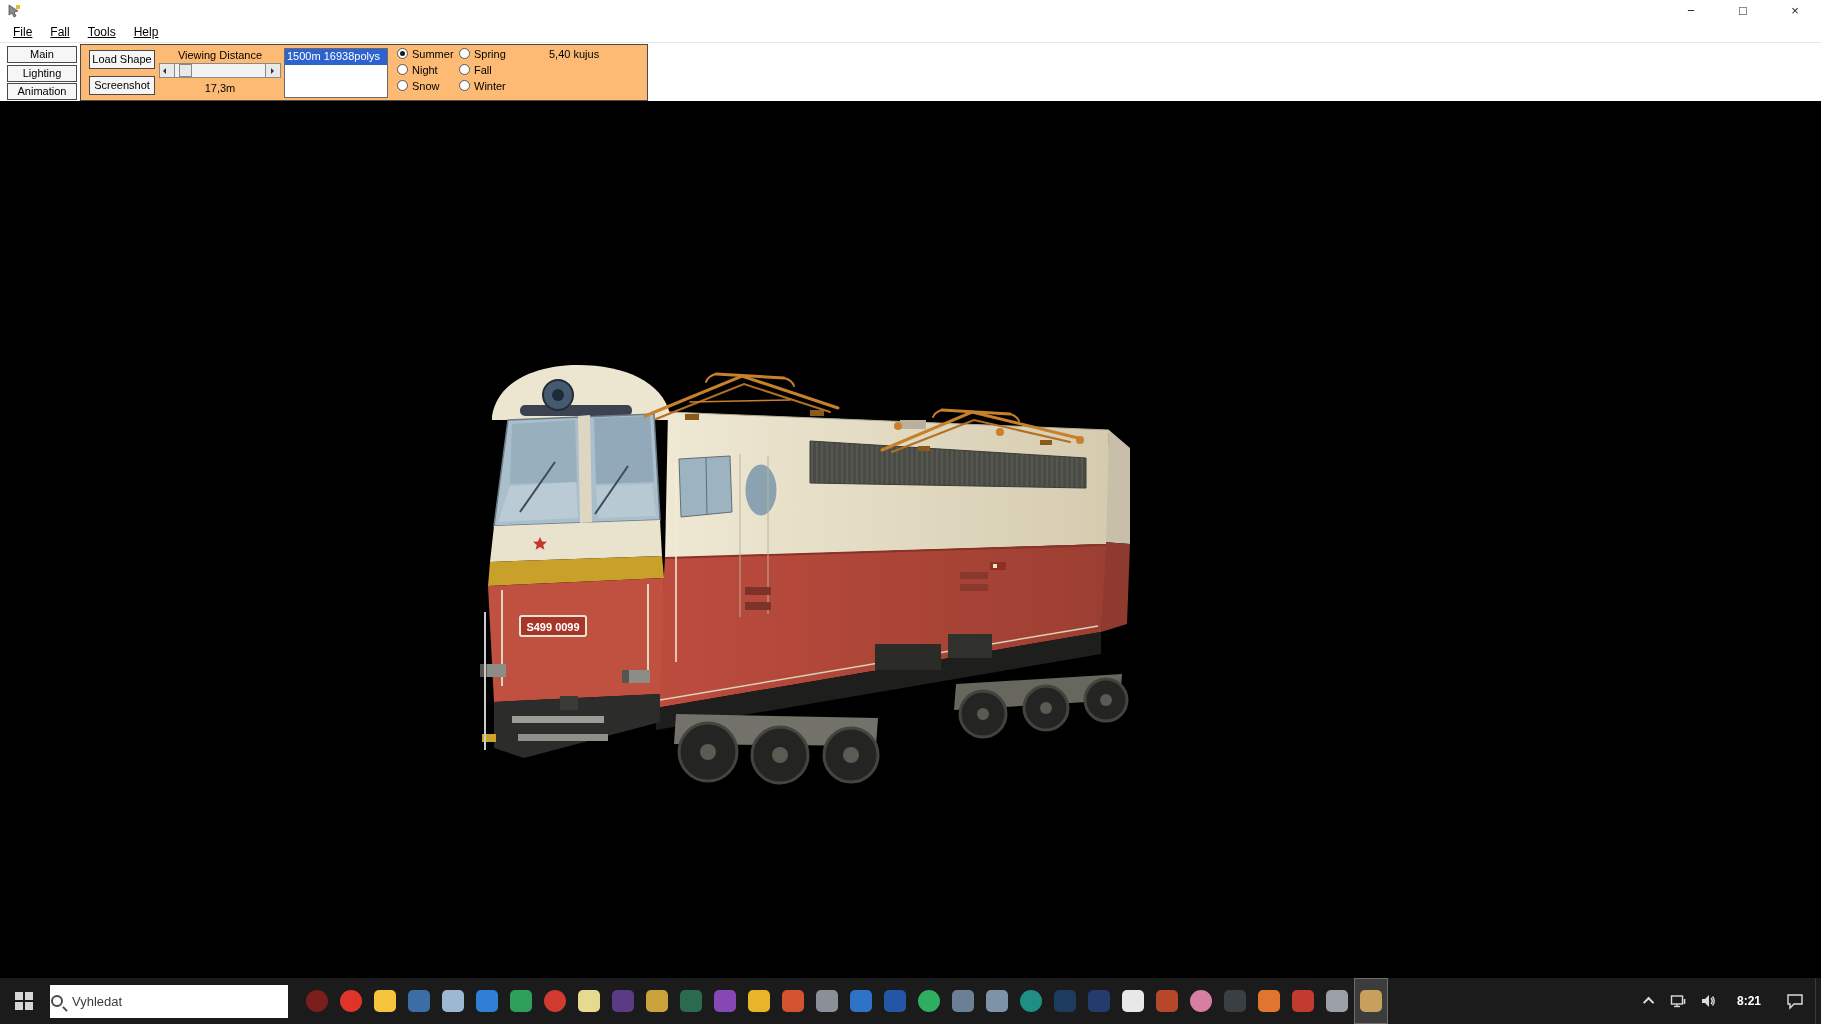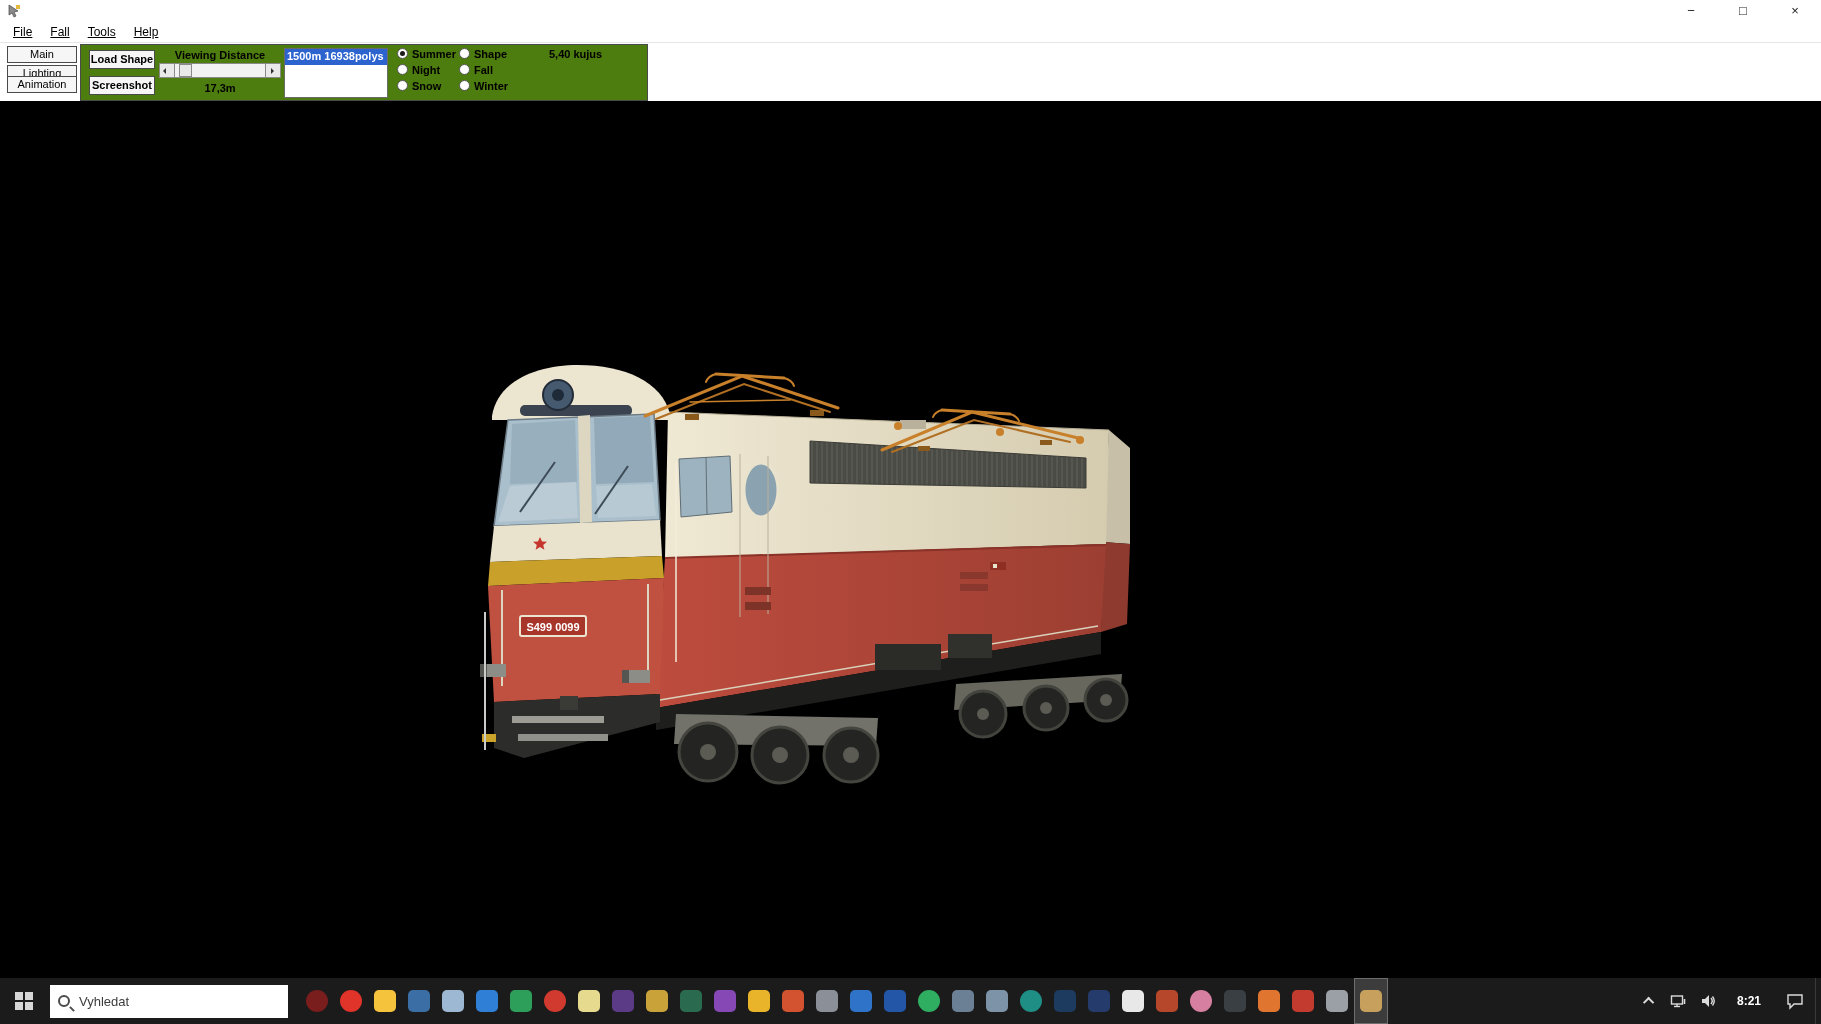--- a/index.html
+++ b/index.html
@@ -15,23 +15,23 @@
   #win-controls { position:absolute; right:0; top:0; height:22px; display:flex; }
   .win-btn { width:52px; height:22px; text-align:center; line-height:21px; font-size:13px; color:#222; cursor:default; }
 
   #menubar { position:absolute; top:22px; left:0; right:0; height:20px; background:#fff; display:flex; align-items:center; padding-left:4px;text-decoration:underline; }
   .menu-item { font-size:12px; color:#000; padding:2px 9px; }
 
   
   #toolbar { position:absolute; top:42px; left:0; right:0; height:65px; background:#fff; border-top:1px solid #e6e6e6; }
   .side-tab { position:absolute; left:7px; width:70px; height:17px; background:#f6f6f6; border:1px solid #4a4a4a;
               font-size:11px; text-align:center; line-height:15px; color:#000; }
-  #tab-main { top:3px; } #tab-lighting { top:22px; } #tab-animation { top:33px; }
-
-  #tool-group { position:absolute; left:80px; top:1px; width:568px; height:57px; border:1px solid #4a4a4a; background:#4d7c0f;font-weight:bold; }
+  #tab-main { top:3px; } #tab-lighting { top:22px; } #tab-animation { top:40px; }
+
+  #tool-group { position:absolute; left:80px; top:1px; width:568px; height:57px; border:1px solid #4a4a4a; background:#fdba74; }
   .tool-btn { position:absolute; left:8px; width:66px; height:19px; background:#f6f6f6; border:1px solid #4a4a4a;
               font-size:11px; text-align:center; line-height:17px; color:#000; }
   #btn-load { top:5px; } #btn-shot { top:31px; }
 
   #vd-label { position:absolute; left:78px; top:4px; width:122px; text-align:center; font-size:11px; color:#000; }
   #vd-slider { position:absolute; left:78px; top:18px; width:122px; height:15px; border:1px solid #8a8a8a; background:#f2f2f2; display:flex; }
   .sl-btn { width:15px; height:13px; background:#e9e9e9; position:relative; flex:0 0 auto; }
   #sl-left { border-right:1px solid #8a8a8a; } #sl-right { border-left:1px solid #8a8a8a; margin-left:auto; }
   .sl-btn .tri { position:absolute; top:3.5px; width:0; height:0; border:3.5px solid transparent; }
   #sl-left .tri { left:3px; border-right-color:#333; border-left-width:0; }
@@ -53,21 +53,21 @@
 
   
   #viewport { position:absolute; top:101px; left:0; width:1821px; height:877px; background:#000; overflow:hidden; }
   #loco-wrap { position:absolute; left:480px; top:261px; width:660px; height:430px; }
 
   
   #taskbar { position:absolute; bottom:0; left:0; width:1821px; height:46px; background:#1b1b1b; display:flex; align-items:center; }
   #start-btn { width:48px; height:46px; display:flex; align-items:center; justify-content:center; }
   .win-logo { display:grid; grid-template-columns:8px 8px; grid-gap:2px; }
   .win-logo span { width:8px; height:8px; background:#d6d6d6; }
-  #search-box { width:238px; height:33px; background:#ffffff; display:flex; align-items:center; padding:0 8px; margin-left:2px; }
+  #search-box { width:238px; height:33px; background:#ffffff; display:flex; align-items:center; padding:0 1px; margin-left:2px; }
   .mag { width:12px; height:12px; border:2px solid #4a4a4a; border-radius:50%; position:relative; margin-right:9px; flex:0 0 auto; }
   .mag::after { content:''; position:absolute; width:6px; height:2px; background:#4a4a4a; transform:rotate(45deg); left:9px; top:11px; }
   #search-input { border:none; outline:none; font-size:13px; color:#222; width:180px; font-family:"Liberation Sans",sans-serif; background:transparent; }
   #search-input::placeholder { color:#3c3c3c; opacity:1; }
 
   #tb-icons { display:flex; height:46px; margin-left:12px; }
   .tb-icon { width:34px; height:46px; display:flex; align-items:center; justify-content:center; }
   .tb-icon.active { background:#3c3c3c; box-shadow:inset 0 0 0 1px #6e6e6e; }
   .icon-swatch { width:22px; height:22px; border-radius:5px; background:#777; }
 
@@ -142,21 +142,21 @@
             <span class="radio-label">Night</span>
           </label>
           <label class="radio-row">
             <span class="radio"></span>
             <span class="radio-label">Snow</span>
           </label>
         </div>
         <div class="season-col" id="season-col2">
           <label class="radio-row">
             <span class="radio"></span>
-            <span class="radio-label">Shape</span>
+            <span class="radio-label">Spring</span>
           </label>
           <label class="radio-row">
             <span class="radio"></span>
             <span class="radio-label">Fall</span>
           </label>
           <label class="radio-row">
             <span class="radio"></span>
             <span class="radio-label">Winter</span>
           </label>
         </div>

